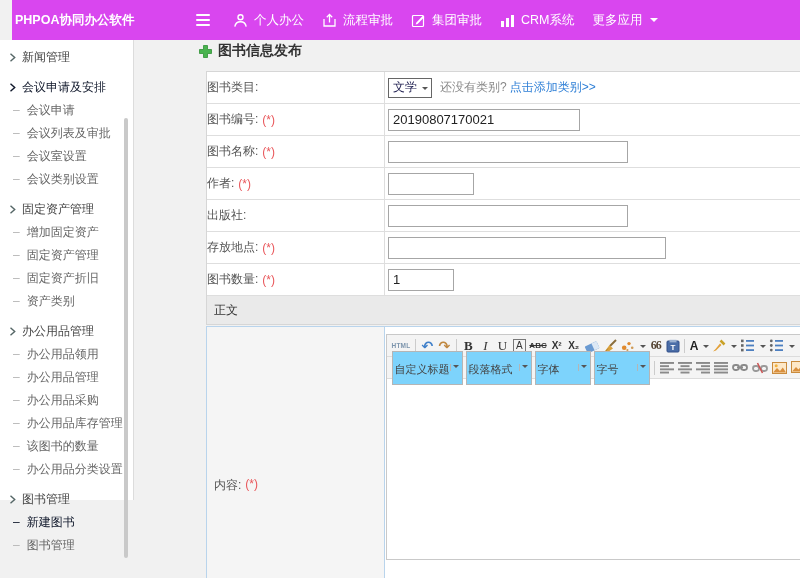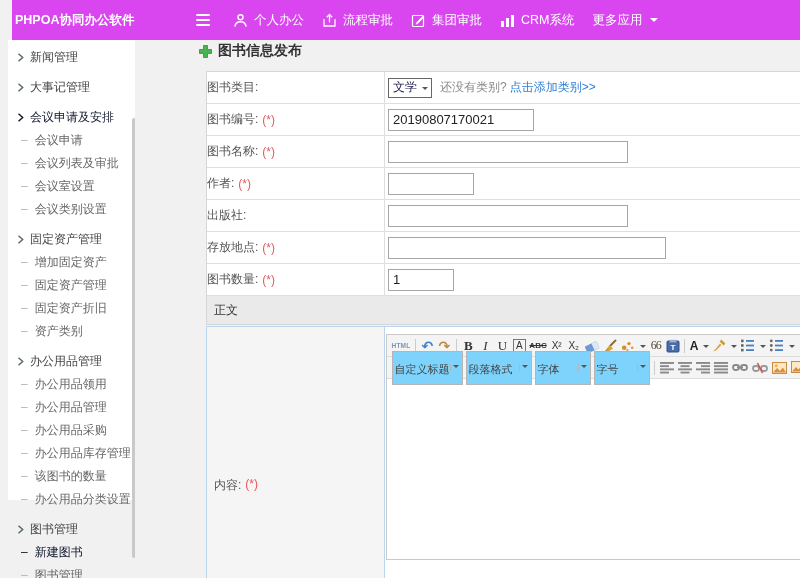--- a/index.html
+++ b/index.html
@@ -6,21 +6,21 @@
 html,body{width:800px;height:578px;overflow:hidden}
 body{font-family:"Liberation Sans","DejaVu Sans",sans-serif;position:relative;background:#f1f1f1}
 .topbar{position:absolute;left:12px;top:0;width:800px;height:40px;background:#d946ef;color:#fff;z-index:5}
 .logo{position:absolute;left:3px;top:0;height:40px;line-height:40px;font-size:12.5px;font-weight:bold}
 .hamburger{position:absolute;left:184px;top:14px;width:14px;height:12px;cursor:pointer}
 .hamburger span{display:block;height:2px;background:#fff;margin-bottom:3px;border-radius:1px}
 .nav{position:absolute;left:221px;top:0;height:40px;display:flex;align-items:center}
 .nav-item{display:flex;align-items:center;margin-right:18px;font-size:12.5px;cursor:pointer}
 .nav-item .ic{margin-right:6px;display:inline-flex;align-items:center}
 .caret-w{width:0;height:0;border:4px solid transparent;border-top-color:#fff;margin-left:8px;margin-top:4px}
-.sidebar{position:absolute;left:8px;top:40px;width:134px;height:460px;background:#fff;border-right:1px solid #dcdcdc}
+.sidebar{position:absolute;left:0;top:40px;width:134px;height:460px;background:#fff;border-right:1px solid #dcdcdc}
 .sb-thumb{position:absolute;left:124px;top:78px;width:4px;height:440px;background:#c9c9c9;border-radius:2px}
 .menu{list-style:none}
 .menu li{height:23px;line-height:23px;font-size:12px;color:#666;white-space:nowrap;cursor:pointer;overflow:hidden;display:flex;align-items:center}
 .menu li.group{margin-top:7px;color:#444}
 .menu li.group:first-child{margin-top:6px}
 .menu .chev{display:inline-flex;margin:0 6px 0 9px;color:#566;align-items:center}
 .menu .dash{display:inline-block;margin:0 7px 0 13px;color:#b5b5b5}
 .menu li.active,.menu li.active .chev,.menu li.active .dash{color:#0f172a}
 .main{position:absolute;left:135px;top:28px;width:665px;height:538px;background:#f1f1f1}
 .title-row{position:absolute;left:64px;top:14px;display:flex;align-items:center}
@@ -50,22 +50,22 @@
 .ed-select .txt{padding:3px 1px 0 2px;font-size:11px;color:#444;white-space:nowrap;overflow:hidden}
 .ed-select .cbtn{width:12px;border-left:1px solid #b5b5b5;display:flex;align-items:center;justify-content:center}
 .bold-t{font-family:"Liberation Serif",serif;font-weight:bold;font-size:13px}
 .italic-t{font-family:"Liberation Serif",serif;font-style:italic;font-size:13px}
 .under-t{font-family:"Liberation Serif",serif;font-size:13px;text-decoration:underline}
 .abox{border:1px solid #777;font-size:10px;padding:0 2px;line-height:12px}
 .abc-t{font-size:8px;font-weight:bold;text-decoration:line-through}
 .html-t{font-size:6.5px;font-weight:bold;color:#7d95ad;letter-spacing:.2px}
 .undo-t{color:#3f7fc9;font-size:14px;font-weight:bold;font-family:"DejaVu Sans",sans-serif}
 .redo-t{color:#c08840;font-size:14px;font-weight:bold;font-family:"DejaVu Sans",sans-serif}
-.q66{font-family:"Liberation Serif",serif;font-weight:normal;font-size:12px;color:#554433;letter-spacing:-1px}
-.sup-t{font-size:10px;font-weight:normal}
+.q66{font-family:"Liberation Serif",serif;font-weight:bold;font-size:12px;color:#554433;letter-spacing:-1px}
+.sup-t{font-size:10px;font-weight:bold}
 </style>
 </head>
 <body>
 
 <div class="topbar">
   <div class="logo">PHPOA协同办公软件</div>
   <div class="hamburger">
       <span></span>
       <span></span>
       <span></span>
@@ -120,28 +120,20 @@
 <div class="sidebar">
   <ul class="menu">
       <li class="group">
         <span class="chev">
           <svg width="7" height="9" viewBox="0 0 7 9">
             <polyline points="1.5,0.8 5.7,4.5 1.5,8.2" fill="none" stroke="currentColor" stroke-width="1.4"></polyline>
           </svg>
         </span>
         <span>新闻管理</span>
       </li>
-      <li class="group">
-        <span class="chev">
-          <svg width="7" height="9" viewBox="0 0 7 9">
-            <polyline points="1.5,0.8 5.7,4.5 1.5,8.2" fill="none" stroke="currentColor" stroke-width="1.4"></polyline>
-          </svg>
-        </span>
-        <span>大事记管理</span>
-      </li>
       <li class="group active">
         <span class="chev">
           <svg width="7" height="9" viewBox="0 0 7 9">
             <polyline points="1.5,0.8 5.7,4.5 1.5,8.2" fill="none" stroke="currentColor" stroke-width="1.4"></polyline>
           </svg>
         </span>
         <span>会议申请及安排</span>
       </li>
       <li class="sub">
         <span class="dash">–</span>
@@ -257,21 +249,21 @@
           <span class="hint">还没有类别?</span>
           <a class="addlink" href="#">点击添加类别&gt;&gt;</a>
         </div>
       </div>
       <div class="frow">
         <div class="flabel">
           <span>图书编号:</span>
           <span class="req">(*)</span>
         </div>
         <div class="fvalue">
-          <input class="inp" style="width: 146px;" value="20190807170021">
+          <input class="inp" style="width: 192px;" value="20190807170021">
         </div>
       </div>
       <div class="frow">
         <div class="flabel">
           <span>图书名称:</span>
           <span class="req">(*)</span>
         </div>
         <div class="fvalue">
           <input class="inp" style="width: 240px;" value="">
         </div>

